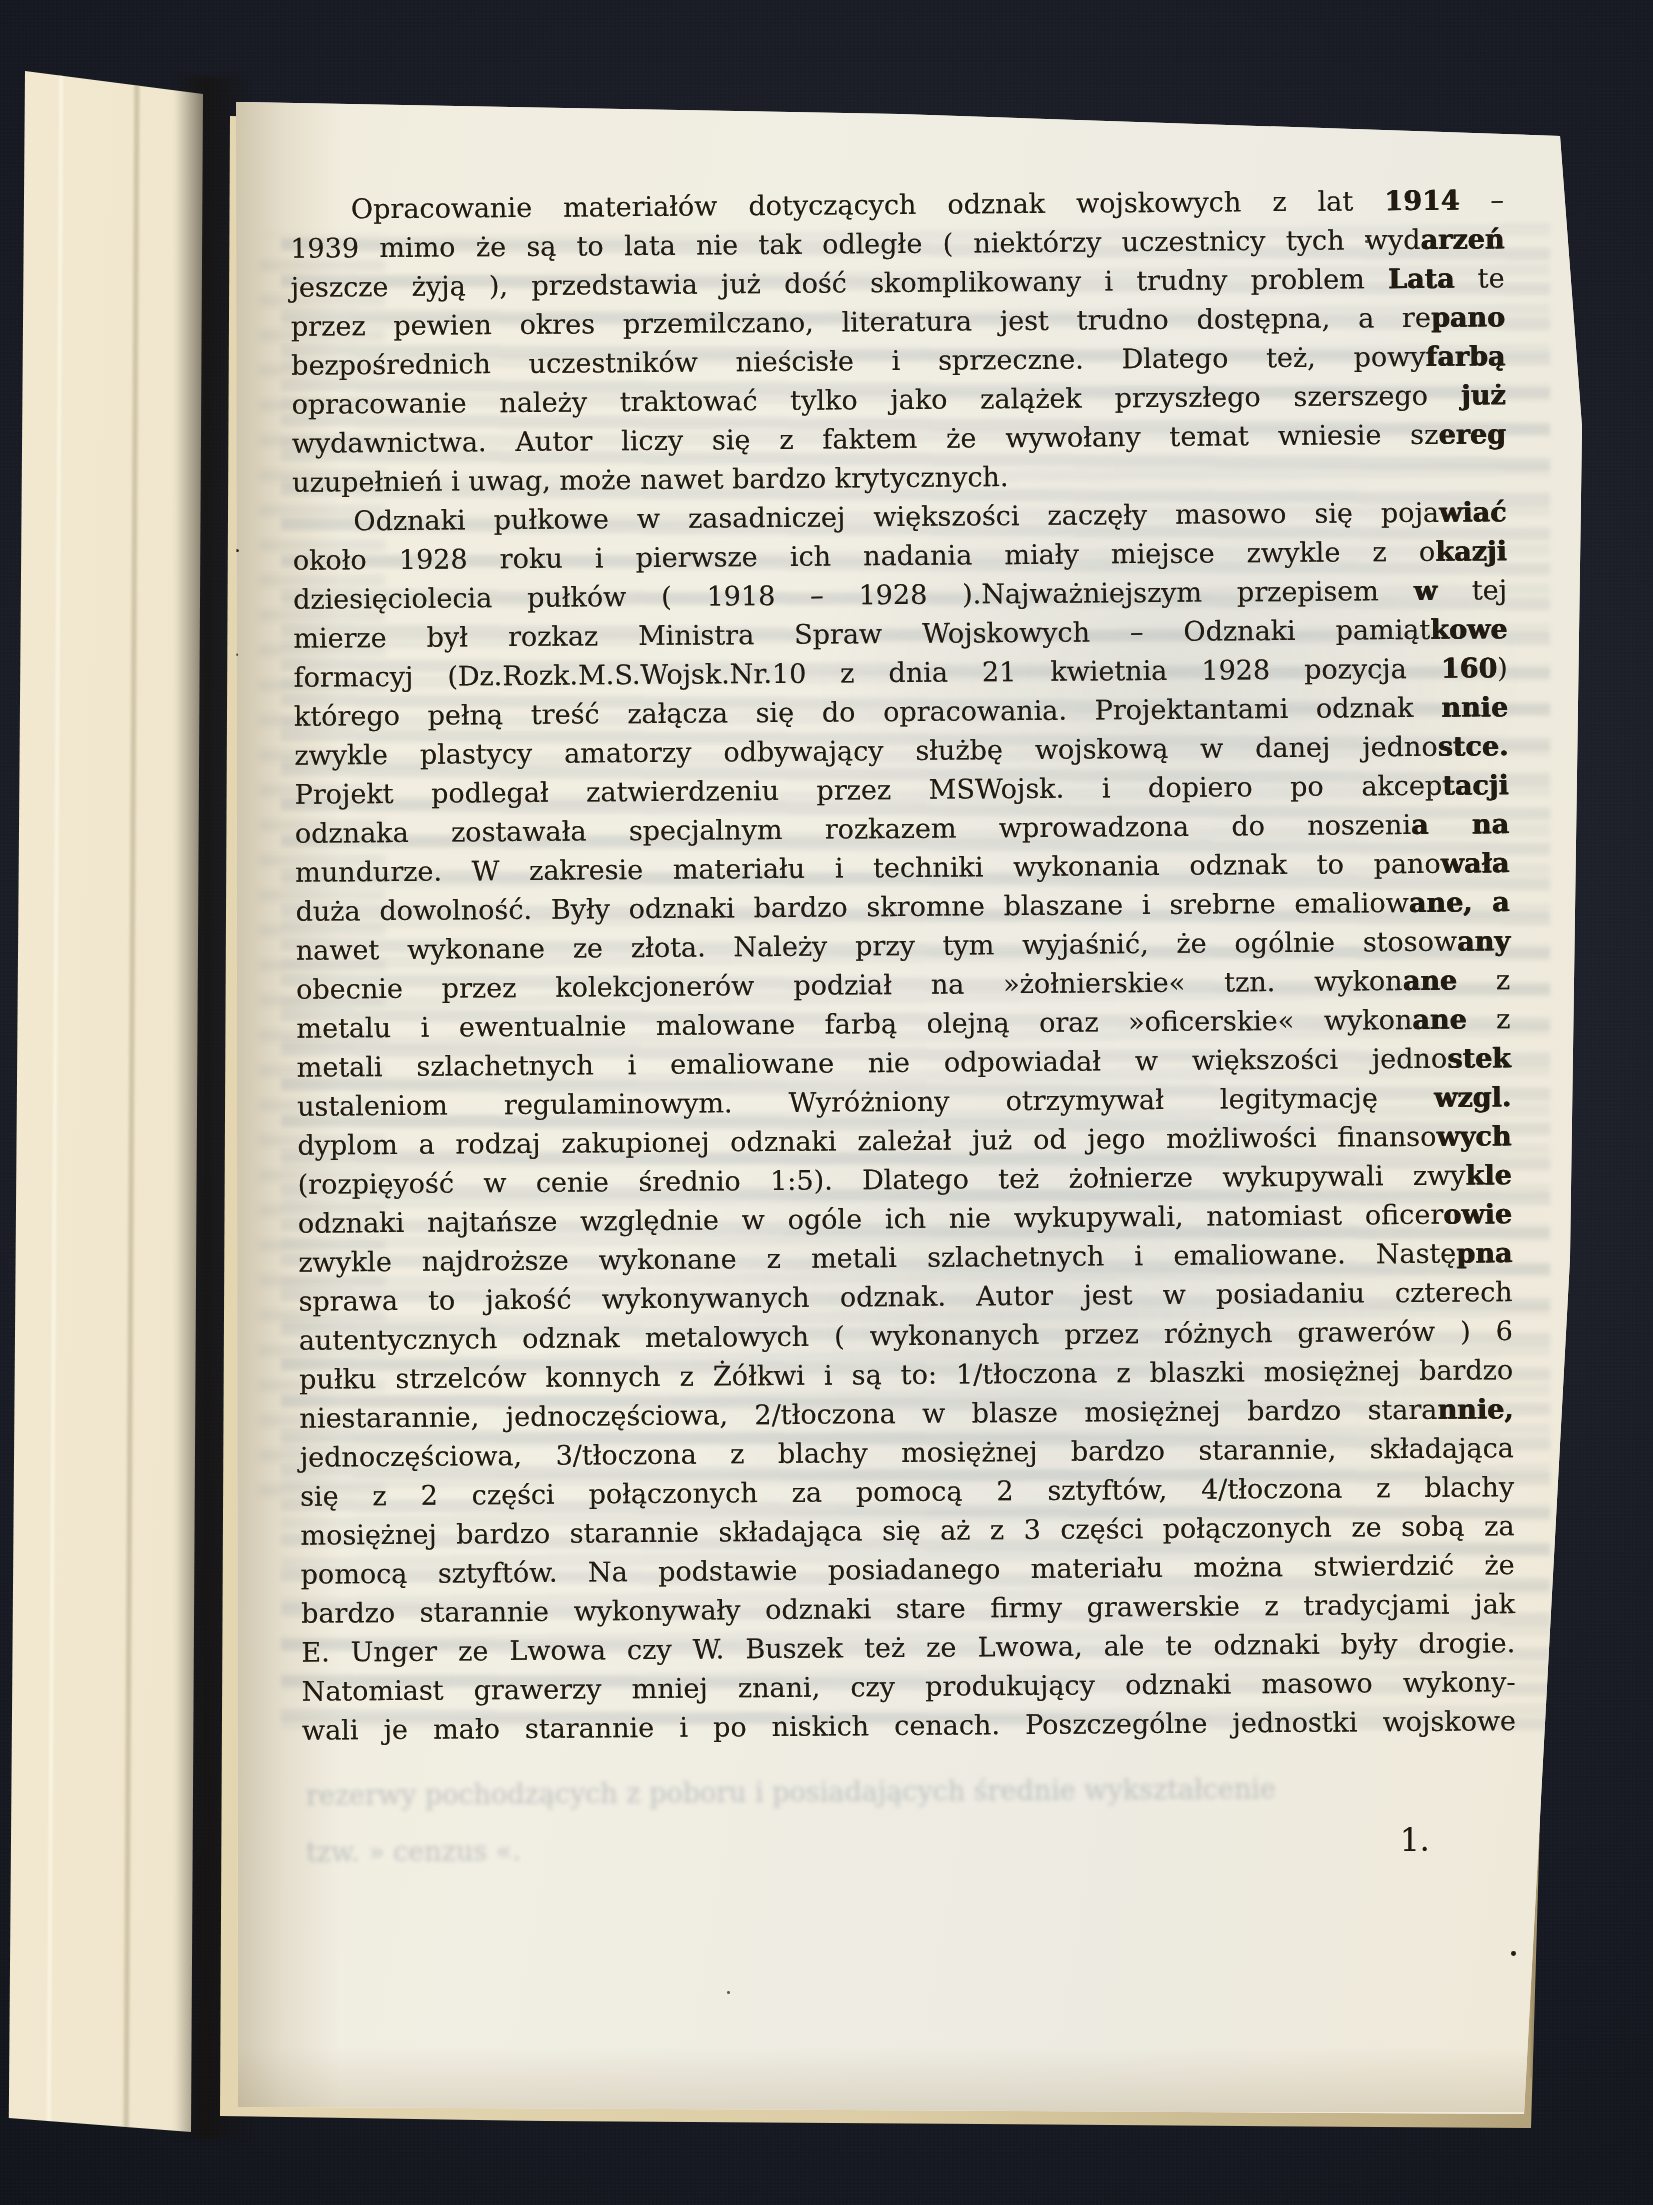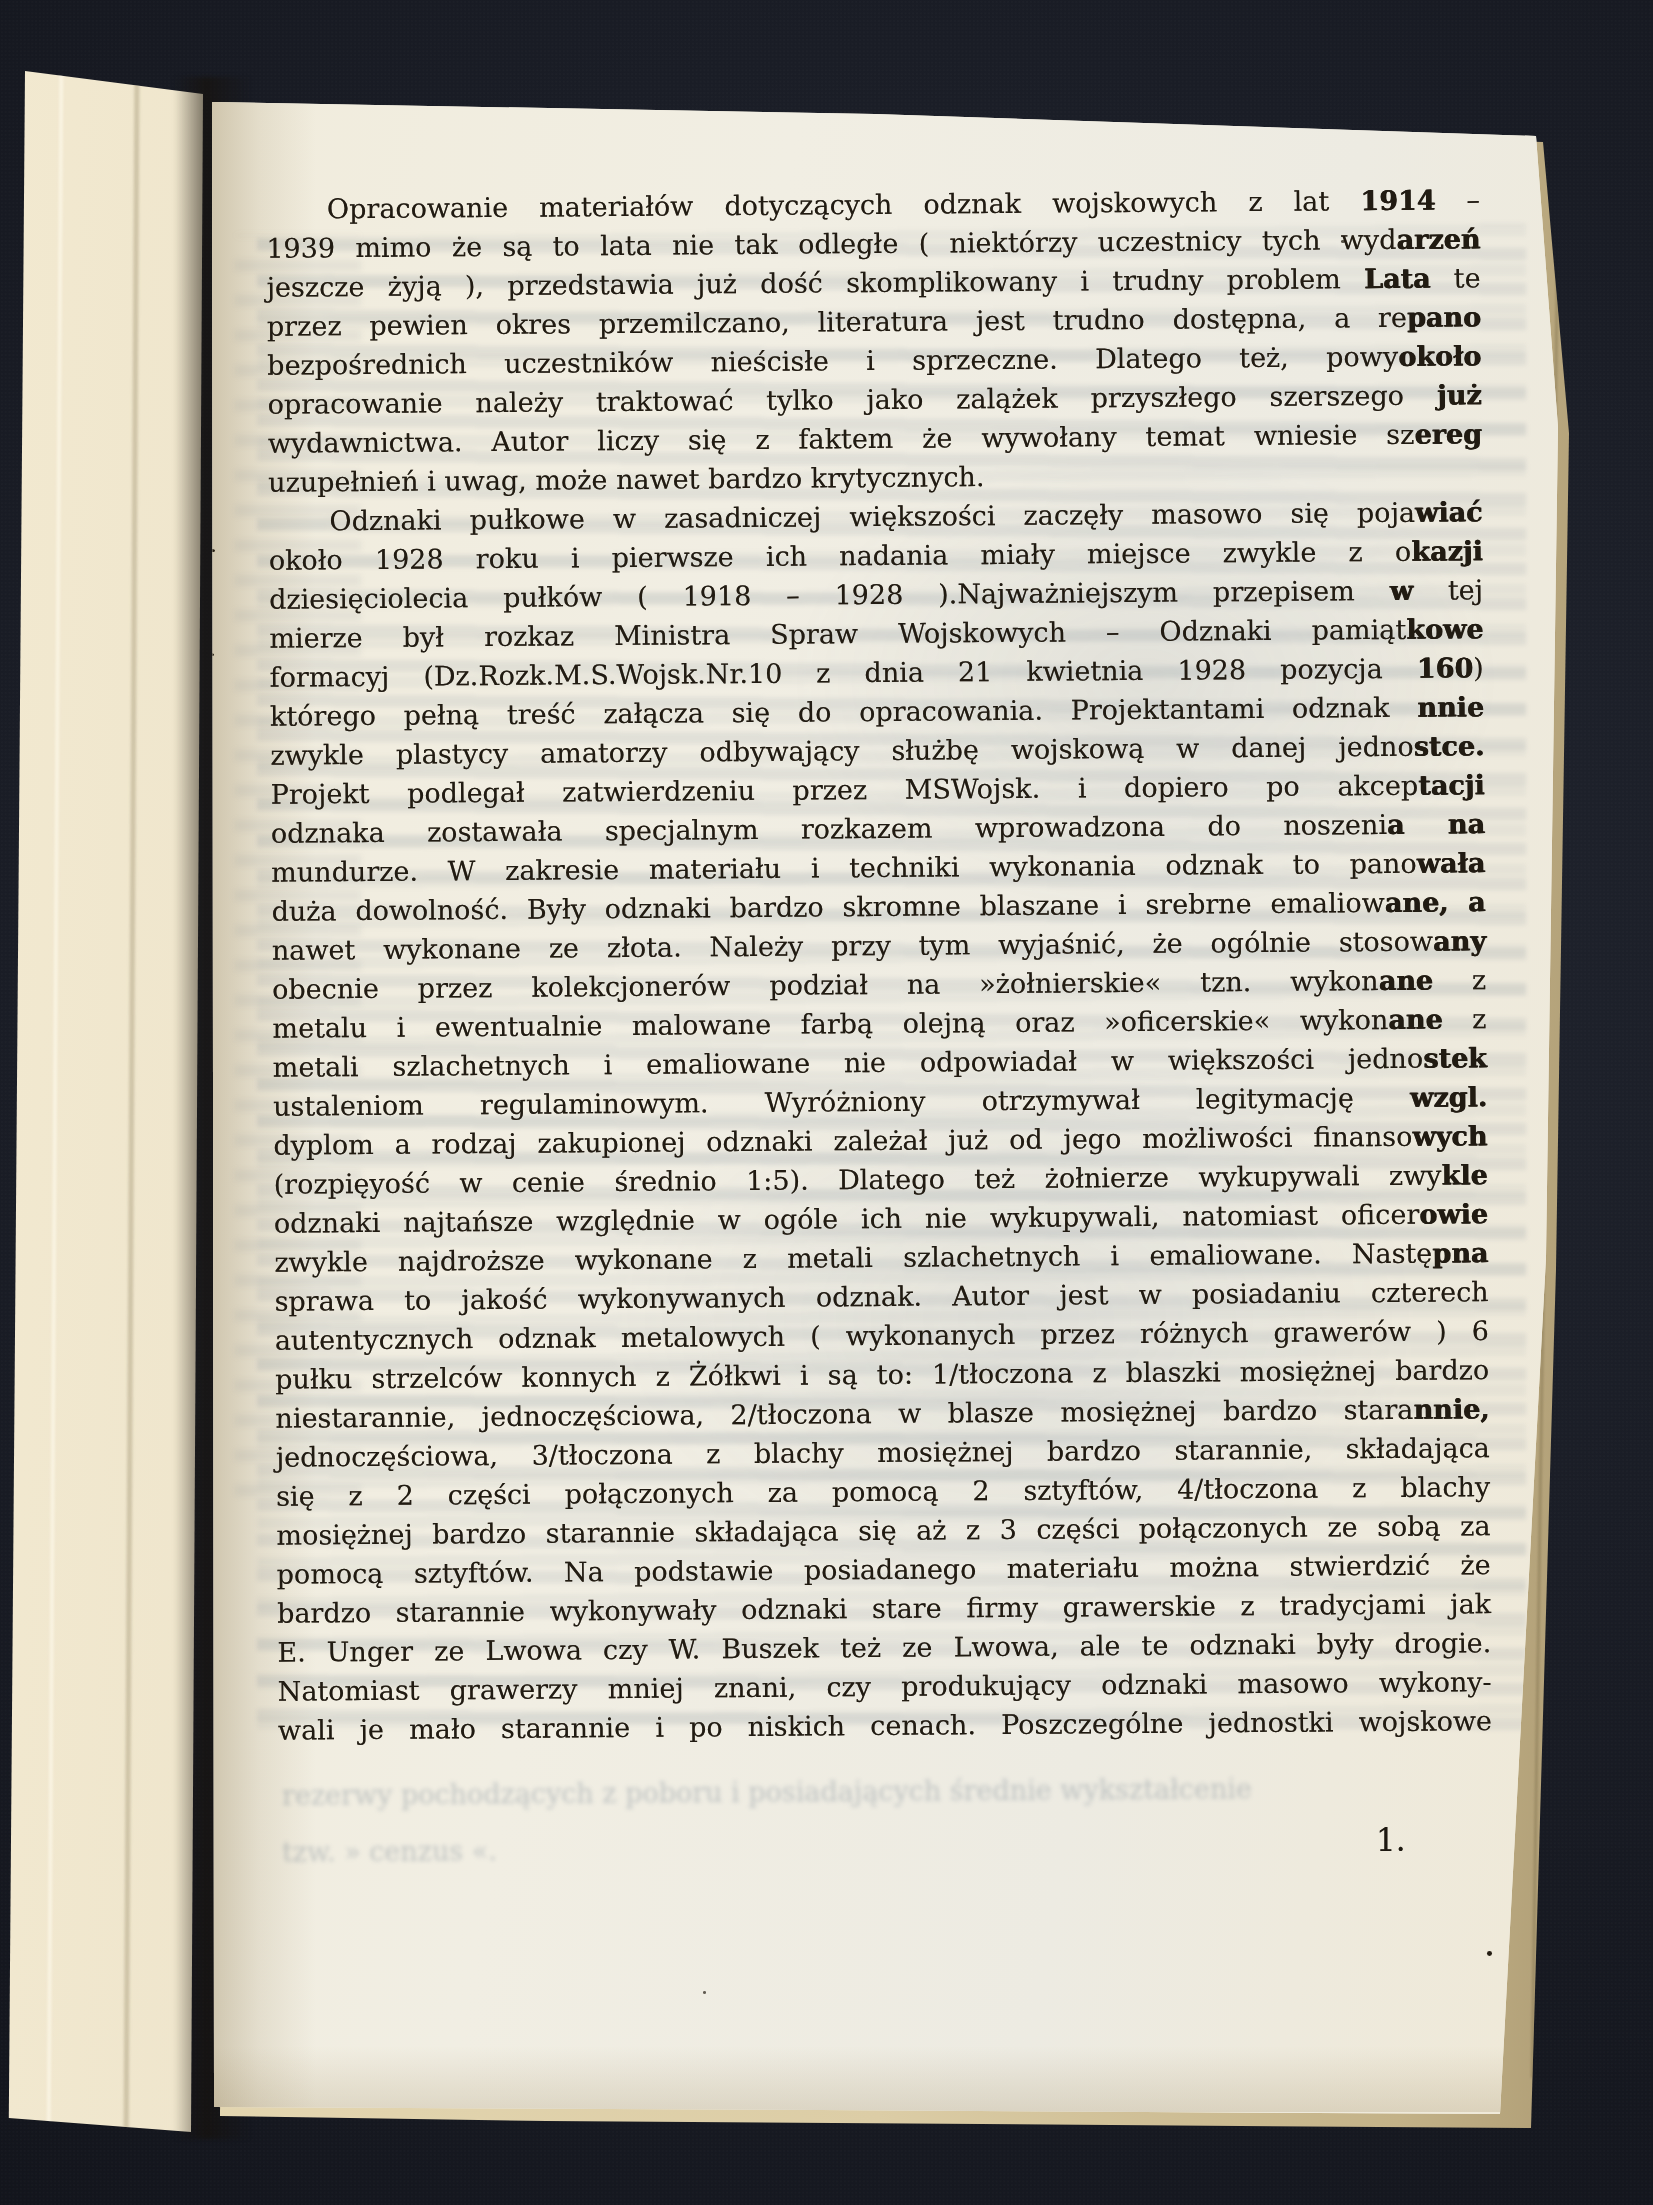--- a/index.html
+++ b/index.html
@@ -37,20 +37,21 @@
   }
   #page-stack-edge .stack-line{position:absolute;right:107px;top:164px;width:2.7px;height:1914px;background:rgba(120,104,70,.4);transform:rotate(.8deg);filter:blur(0.8px);}
   
   #book-page{
     position:absolute;inset:0;
     clip-path:polygon(212px 102px, 875px 114px, 1536px 136px, 1558px 427px, 1546px 1258px, 1500px 2114px, 820px 2110px, 214px 2107px);
     background:
       linear-gradient(178deg, rgba(214,200,160,.28) 0%, rgba(214,200,160,0) 3%),
       linear-gradient(100deg, #e7dfc6 0%, #f1ecdc 9%, #f1eee3 40%, #edebe2 68%, #efe9d8 93%, #e4dbc2 100%),
       #f0ebdc;
+    margin-left: 24px;
   }
   #gutter-shade-on-page{position:absolute;left:212px;top:98px;width:104px;height:2013px;
     background:linear-gradient(90deg, rgba(130,108,62,.30) 0%, rgba(130,108,62,.12) 45%, rgba(130,108,62,0) 100%);}
   #bottom-shade-on-page{position:absolute;left:213px;top:2046px;width:1313px;height:66px;
     background:linear-gradient(0deg, rgba(150,128,84,.22) 0%, rgba(150,128,84,0) 100%);}
   
   #showthrough-texture{
     position:absolute;left:257px;top:224px;width:1269px;height:1520px;
     background:
       repeating-linear-gradient(0.4deg, transparent 0 23px, rgba(122,136,148,.13) 23px 35px),
@@ -119,21 +120,21 @@
     <div id="bottom-shade-on-page"></div>
     <div id="showthrough-texture"></div>
     <div id="margin-ghost-band"></div>
 
     <div id="text-block">
         <div class="para">
           <div class="line indent"><span>Opracowanie materiałów dotyczących odznak wojskowych z lat </span><span class="dbl">1914</span><span> –</span></div>
           <div class="line"><span>1939 mimo że są to lata nie tak odległe ( niektórzy uczestnicy tych wyd</span><span class="dbl">arzeń</span></div>
           <div class="line"><span>jeszcze żyją ), przedstawia już dość skomplikowany i trudny problem </span><span class="dbl">Lata</span><span> te</span></div>
           <div class="line"><span>przez pewien okres przemilczano, literatura jest trudno dostępna, a re</span><span class="dbl">pano</span></div>
-          <div class="line"><span>bezpośrednich uczestników nieścisłe i sprzeczne. Dlatego też, powy</span><span class="dbl">około</span></div>
+          <div class="line"><span>bezpośrednich uczestników nieścisłe i sprzeczne. Dlatego też, powy</span><span class="dbl">farbą</span></div>
           <div class="line"><span>opracowanie należy traktować tylko jako zalążek przyszłego szerszego </span><span class="dbl">już</span></div>
           <div class="line"><span>wydawnictwa. Autor liczy się z faktem że wywołany temat wniesie sz</span><span class="dbl">ereg</span></div>
           <div class="line flush"><span>uzupełnień i uwag, może nawet bardzo krytycznych.</span></div>
         </div>
         <div class="para">
           <div class="line indent"><span>Odznaki pułkowe w zasadniczej większości zaczęły masowo się poja</span><span class="dbl">wiać</span></div>
           <div class="line"><span>około 1928 roku i pierwsze ich nadania miały miejsce zwykle z o</span><span class="dbl">kazji</span></div>
           <div class="line"><span>dziesięciolecia pułków ( 1918 – 1928 ).Najważniejszym przepisem </span><span class="dbl">w</span><span> tej</span></div>
           <div class="line"><span>mierze był rozkaz Ministra Spraw Wojskowych – Odznaki pamiąt</span><span class="dbl">kowe</span></div>
           <div class="line"><span>formacyj (Dz.Rozk.M.S.Wojsk.Nr.10 z dnia 21 kwietnia 1928 pozycja </span><span class="dbl">160</span><span>)</span></div>

